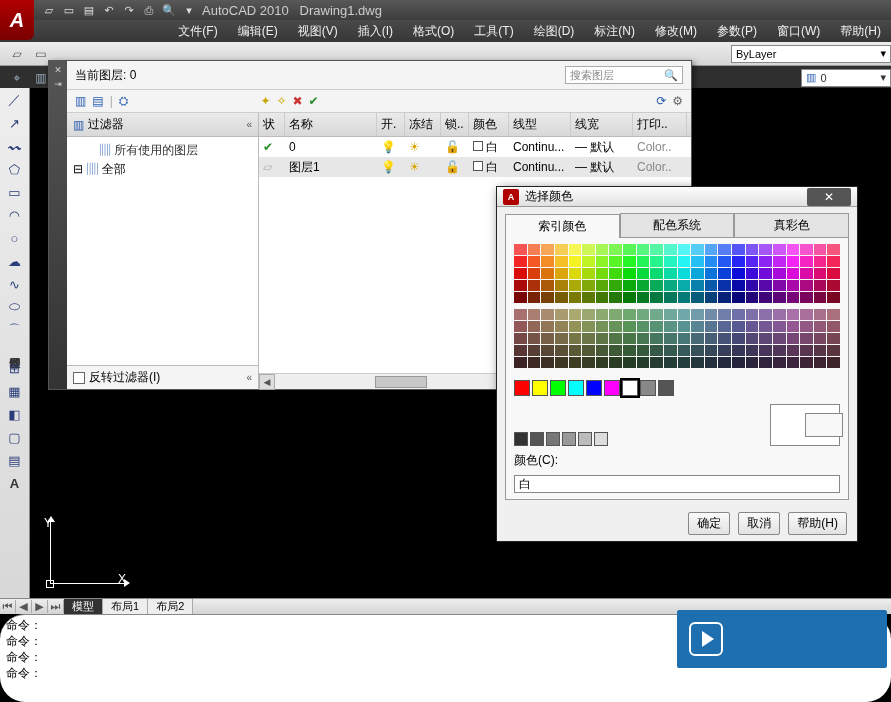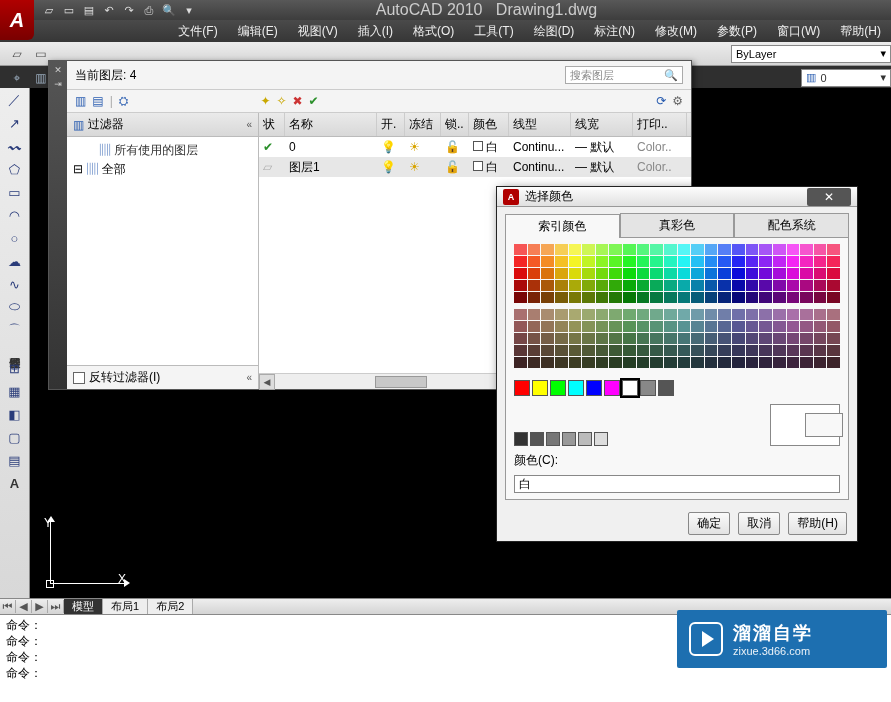--- a/index.html
+++ b/index.html
@@ -2,21 +2,21 @@
 <html><head>
   <meta charset="utf-8">
   <style>
     * { margin: 0; padding: 0; box-sizing: border-box; font-family: "Microsoft YaHei", SimSun, Arial, sans-serif; }
     body { width: 891px; height: 702px; background: #000; overflow: hidden; position: relative; font-size: 12px; }
 
     
     .title-bar { height: 20px; background: linear-gradient(#585858,#3d3d3d); display: flex; align-items: center; color: #ccc; }
     .qat { display: flex; gap: 2px; padding: 0 4px; }
     .qat-btn { width: 18px; height: 16px; display: flex; align-items: center; justify-content: center; font-size: 11px; color: #ddd; }
-    .title-center { flex: 1; text-align: center; font-size: 16px; }
+    .title-center { flex: 1; font-size: 13px; }
     .title-right { width: 120px; }
 
     
     .menu-bar { height: 22px; background: linear-gradient(#4a4a4a,#363636); display: flex; align-items: center; justify-content: flex-end; }
     .app-logo { width: 34px; height: 40px; background: linear-gradient(#b00000,#7a0000); position: absolute; top: 0; left: 0; display:flex; align-items:center; justify-content:center; border-bottom-right-radius: 6px; z-index: 50;}
     .app-logo span { color:#fff; font-weight:bold; font-size:20px; font-style:italic; }
     .menu-bar .spacer { width: 40px; }
     .menu-item { padding: 3px 10px; color: #eee; font-size: 12px; }
 
     
@@ -103,21 +103,21 @@
     .cd-footer { display:flex; justify-content:flex-end; gap:8px; padding:6px 10px;}
 
     
     .model-tabs { position:absolute; left:0; right:0; bottom:88px; height:16px; background:linear-gradient(#eee,#d4d4d4); display:flex; align-items:center; font-size:11px; border-top:1px solid #888;}
     .mt-nav { display:flex; }
     .mt-nav span{ width:16px; text-align:center; color:#555; border-right:1px solid #aaa;}
     .mt-tab { padding:0 8px; border-right:1px solid #aaa; background:#eee;}
     .mt-tab.active { background:#333; color:#fff;}
 
     
-    .cmd-area { position:absolute; left:0; right:0; bottom:0; height:88px; background:#fff; border-top:1px solid #888; font-family: SimSun, monospace; font-size:12px; padding:2px 6px; line-height:16px;}
+    .cmd-area { position:absolute; left:0; right:0; bottom:0; height:88px; background:#fff; border-top:1px solid #888; font-family: SimSun, monospace; font-size:12px; padding:2px 6px; line-height:16px;border-radius:25px;}
     .cmd-area .line { white-space:pre; }
 
     
     .watermark { position:absolute; right:4px; bottom:34px; width:210px; height:58px; background:#1d6fb0; color:#fff; display:flex; align-items:center; gap:10px; padding:0 12px; z-index:300; border-radius:2px;}
     .watermark .play { width:34px;height:34px;border:2px solid #fff;border-radius:6px;display:flex;align-items:center;justify-content:center;}
     .watermark .play::after{content:"";width:0;height:0;border-top:8px solid transparent;border-bottom:8px solid transparent;border-left:12px solid #fff;margin-left:3px;}
     .watermark .txt { display:flex; flex-direction:column; }
     .watermark .txt .t1{font-size:18px;font-weight:bold;letter-spacing:2px;}
     .watermark .txt .t2{font-size:11px;opacity:.9;}
 
@@ -222,21 +222,21 @@
   </div>
 </div>
 
 <div class="layer-panel">
   <div class="lp-handle">
     <span>✕</span>
     <span>⇥</span>
   </div>
   <div class="lp-body">
     <div class="lp-top">
-      <span class="cur">当前图层: 4</span>
+      <span class="cur">当前图层: 0</span>
       <div class="search">
         <span>搜索图层</span>
         <span class="mag">🔍</span>
       </div>
     </div>
     <div class="lp-toolbar">
       <span class="i-blue">▥</span>
       <span class="i-blue">▤</span>
       <span style="color:#aaa">|</span>
       <span class="i-blue">⛭</span>
@@ -313,22 +313,22 @@
 </div>
 
 <div class="color-dlg">
   <div class="cd-title">
     <div class="logo">A</div>
     <span>选择颜色</span>
     <div class="close">✕</div>
   </div>
   <div class="cd-tabs">
     <div class="cd-tab active">索引颜色</div>
+    <div class="cd-tab">配色系统</div>
     <div class="cd-tab">真彩色</div>
-    <div class="cd-tab">配色系统</div>
   </div>
   <div class="cd-body">
     <div class="palette main" id="aci-main">
         <div style="background: rgb(246, 85, 85);"></div>
         <div style="background: rgb(246, 126, 85);"></div>
         <div style="background: rgb(246, 166, 85);"></div>
         <div style="background: rgb(246, 206, 85);"></div>
         <div style="background: rgb(246, 246, 85);"></div>
         <div style="background: rgb(206, 246, 85);"></div>
         <div style="background: rgb(166, 246, 85);"></div>
@@ -617,17 +617,13 @@
 <div class="cmd-area">
   <div class="line">命令：</div>
   <div class="line">命令：</div>
   <div class="line">命令：</div>
   <div class="line"></div>
   <div class="line">命令：</div>
 </div>
 
 <div class="watermark">
   <div class="play"></div>
-  <div class="txt">
-    <div class="t1">溜溜自学</div>
-    <div class="t2">zixue.3d66.com</div>
-  </div>
 </div>
 
 </body></html>

